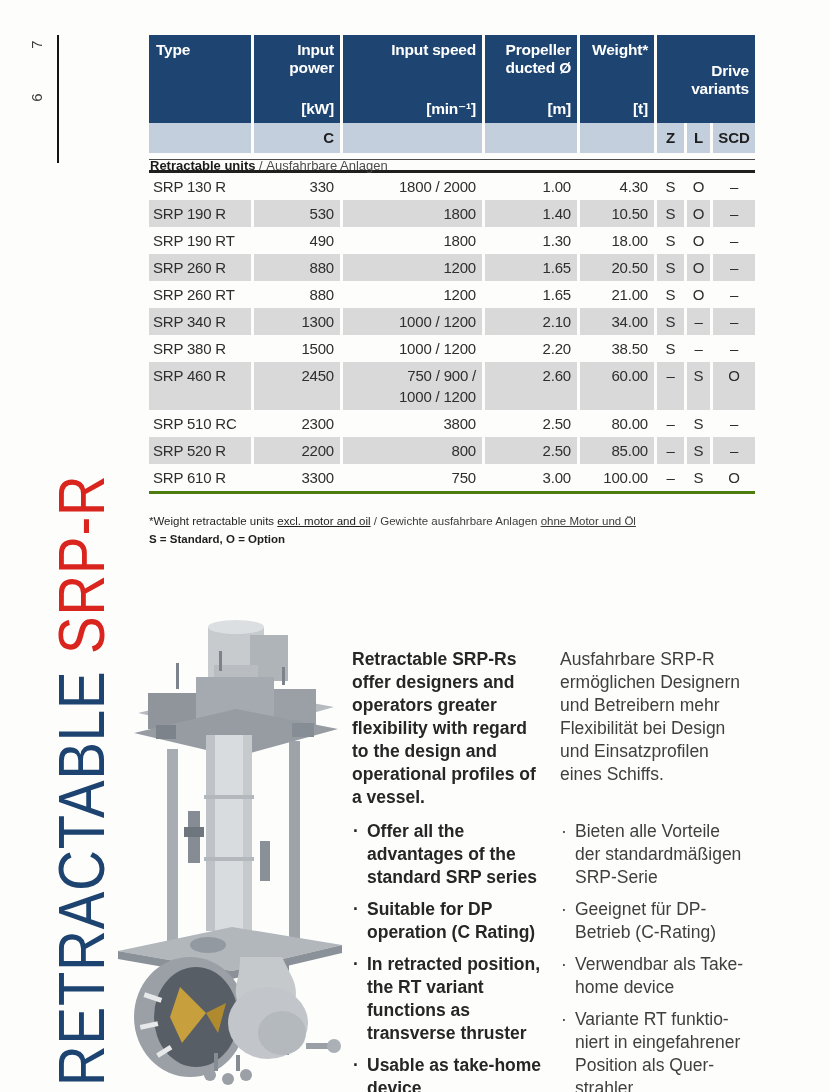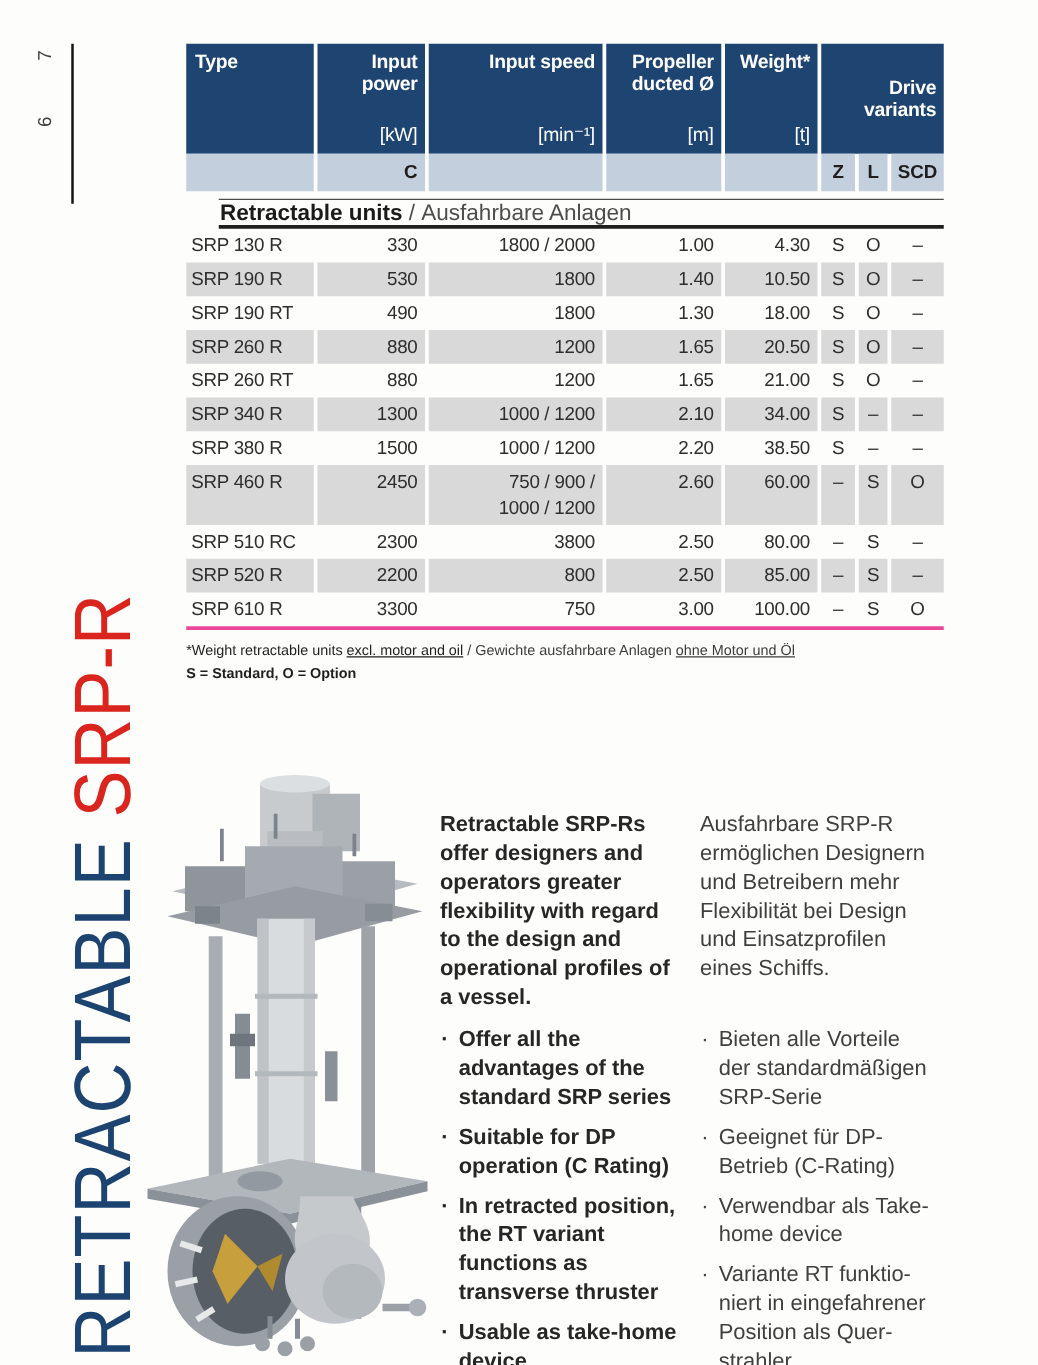--- a/index.html
+++ b/index.html
@@ -29,49 +29,49 @@
     transform:rotate(-90deg) scaleX(0.88);
     font-size:64px; line-height:1; letter-spacing:1px;
     white-space:nowrap; font-weight:400;
   }
   .st-blue { color:var(--title-blue,#1d4370); }
   .st-red  { color:var(--accent-red,#d9251d); }
 
   
   .spec-table {
     position:absolute; left:149px; top:35px; width:606px;
-    border-bottom:3px solid #ec4899;
+    border-bottom:3px solid #4d7c0f;
   }
   .row {
     display:grid;
     grid-template-columns:102px 86px 139px 92px 74px 27px 23px 42px;
     column-gap:3px;
   }
   .th {
     background:var(--header-blue,#1e4572); color:#fff;
     height:88px; padding:6px 6px 5px 7px;
     display:flex; flex-direction:column; justify-content:space-between; align-items:flex-end;
     font-weight:700; font-size:15.5px; line-height:18px; text-align:right;
     letter-spacing:-0.2px;
   }
   .th.left { align-items:flex-start; text-align:left; }
   .th.span3 { grid-column:6 / 9; justify-content:center; }
-  .h-unit { font-weight:400; }
+  .h-unit { font-weight:700; }
   .subhead > div {
     background:var(--subheader-blue,#c4cfde); height:30px;
     font-weight:700; font-size:15px; line-height:30px; color:#1e1e1e;
   }
   .subhead .num { text-align:right; padding-right:6px; }
   .subhead .ctr { text-align:center; }
   .section-row {
     margin-top:6px;
     border-top:1px solid #4b4b4b;
     border-bottom:3px solid #1f1f1f;
-    height:24px; display:flex; align-items:center;
-    font-size:18px; padding-left:1px;margin-left:26px;
+    height:14px; display:flex; align-items:center;
+    font-size:13px; padding-left:1px;
   }
   .section-row span { white-space:pre; }
   .sec-en { font-weight:700; color:#1b1b1b; }
   .sec-sep,.sec-de { font-weight:400; color:#4d4d4d; }
   .data .cell {
     font-size:15px; line-height:21px; padding:3px 0;
     letter-spacing:-0.2px; color:#2e2e2e; white-space:pre-line;
   }
   .data.alt .cell { background:var(--row-gray,#d9d9d9); }
   .cell.type { padding-left:4px; }

